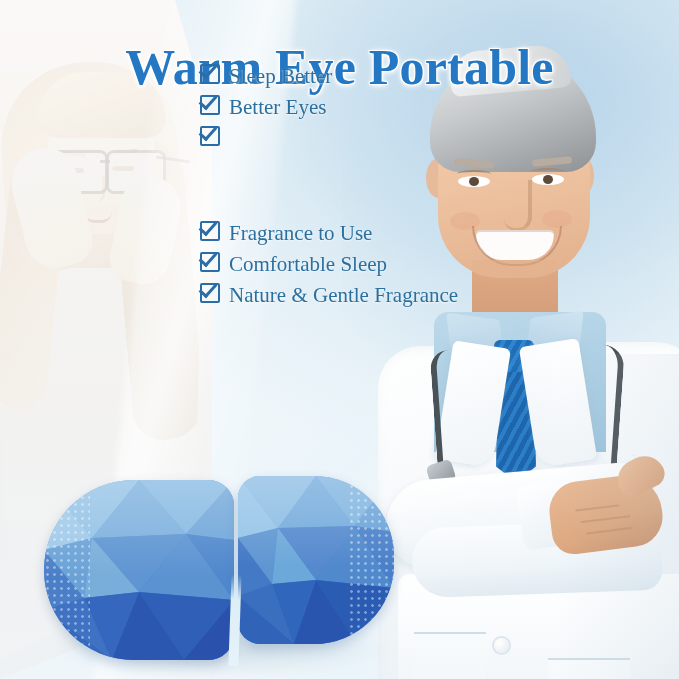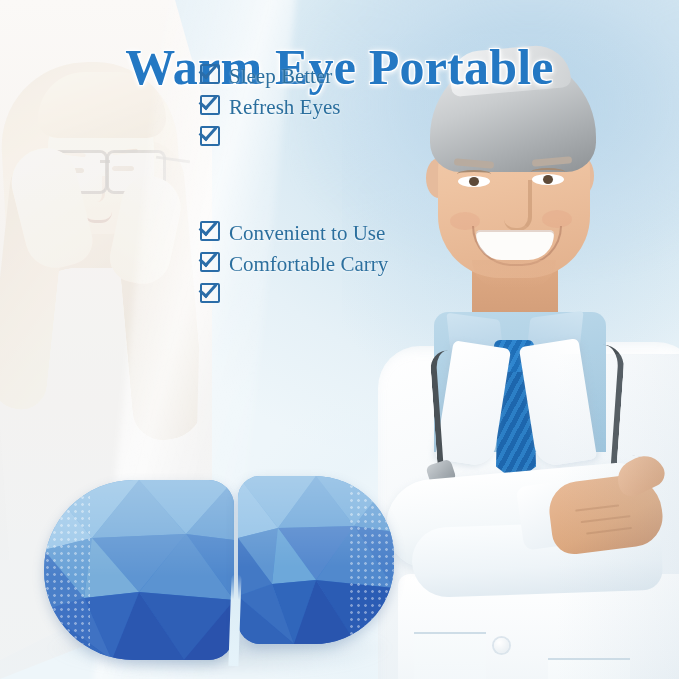--- a/index.html
+++ b/index.html
@@ -486,38 +486,39 @@
 
   <h1 class="title">Warm Eye Portable</h1>
 
   <div class="features">
     <div class="feat-row">
       <span class="chk"></span>
       <span class="feat-label">Sleep Better</span>
     </div>
     <div class="feat-row">
       <span class="chk"></span>
-      <span class="feat-label">Refresh Eyes</span>
+      <span class="feat-label">Better Eyes</span>
     </div>
     <div class="feat-row">
       <span class="chk"></span>
     </div>
   </div>
 
   <div class="features2">
     <div class="feat-row">
       <span class="chk"></span>
-      <span class="feat-label">Convenient to Use</span>
+      <span class="feat-label">Fragrance to Use</span>
     </div>
     <div class="feat-row">
       <span class="chk"></span>
-      <span class="feat-label">Comfortable Carry</span>
+      <span class="feat-label">Comfortable Sleep</span>
     </div>
     <div class="feat-row">
       <span class="chk"></span>
+      <span class="feat-label">Nature &amp; Gentle Fragrance</span>
     </div>
   </div>
 
   <div class="mask-wrap">
     <div class="mask-shadow"></div>
 
     <div class="lobe left">
       <svg width="190" height="180" viewBox="0 0 190 180" style="position:absolute;left:0;top:0">
         <polygon points="0,0 95,0 48,58" fill="#93c2e6"></polygon>
         <polygon points="95,0 190,0 142,54" fill="#86b9e2"></polygon>

